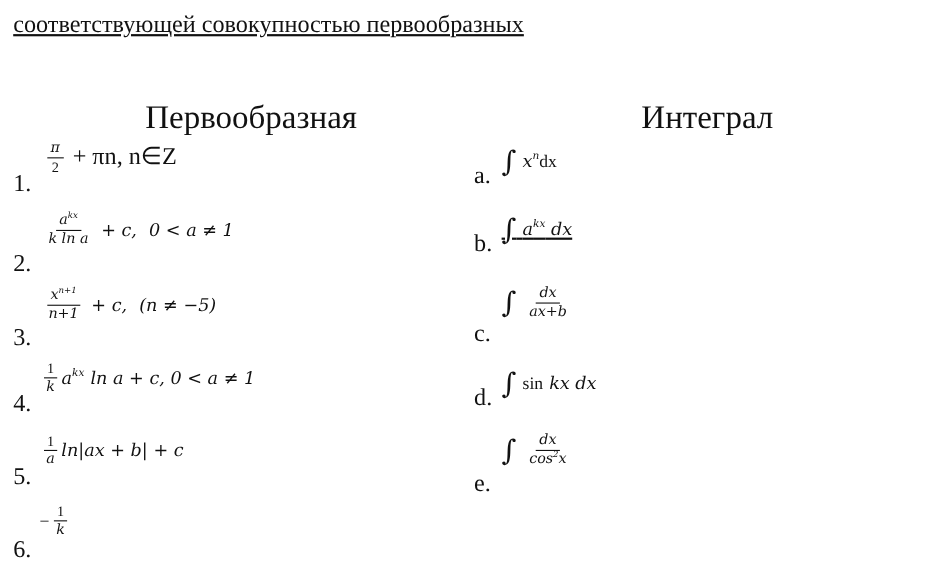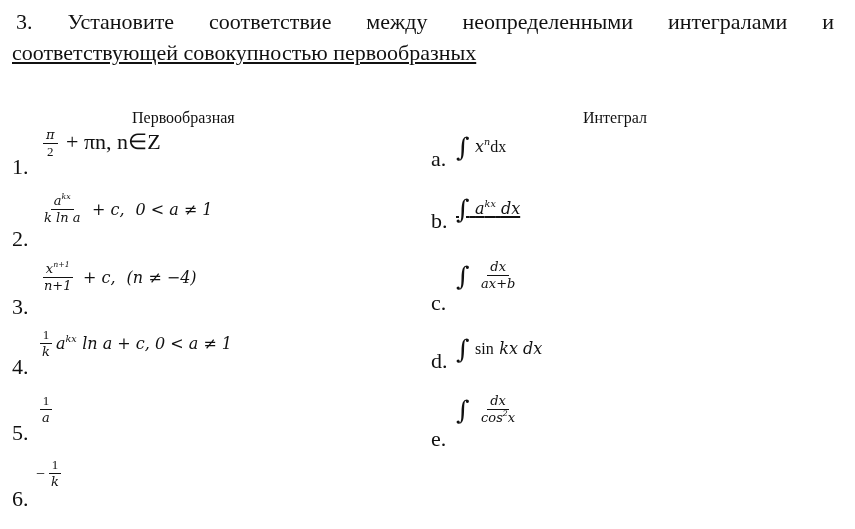--- a/index.html
+++ b/index.html
@@ -8,39 +8,38 @@
     font-family: "Liberation Serif", "DejaVu Serif", serif; color: #111;
   }
   .title {
     position: absolute; left: 12px; top: 6px; width: 822px;
     font-size: 22px; line-height: 31px; text-align: justify;
     text-align-last: left;
   }
   .title .l1 { display: block; text-align: justify; text-align-last: justify; padding-left: 4px; }
   .title .l2 { display: block; text-decoration: underline; }
   .colhead {
-    position: absolute; top: 90px; font-size: 16px; margin-top: 19px;
+    position: absolute; top: 90px; font-size: 30px;
   }
   .item { position: absolute; font-size: 22px; }
   .num { position: absolute; font-size: 22px; }
   .m { font-family: "DejaVu Serif", "Liberation Serif", serif; font-style: italic; }
   .mr { font-family: Liberation Serif, serif; font-style: normal; }
   .frac { display: inline-flex; flex-direction: column; align-items: center; vertical-align: middle; margin: 0 3px; }
   .frac .n { border-bottom: 1.5px solid #111; padding: 0 3px; line-height: 1.15; }
   .frac .d { padding: 0 3px; line-height: 1.2; }
   .sm { font-size: 13px; }
   .md { font-size: 16px; }
   .int { font-family: "DejaVu Serif", serif; font-size: 26px; font-style: normal; vertical-align: middle; }
   sup { font-size: 0.6em; vertical-align: 0.75em; line-height: 0; }
 </style>
 </head>
 <body>
 
 <div class="title">
-  <span class="l1">3. Установите соответствие между неопределенными интегралами и</span>
   <span class="l2">соответствующей совокупностью первообразных</span>
 </div>
 
 <div class="colhead" style="left:132px;">Первообразная</div>
 <div class="colhead" style="left:583px;">Интеграл</div>
 
 <div class="num" style="left:12px;top:154px;">1.</div>
 <div class="item" style="left:40px;top:128px;">
   <span class="frac">
       <span class="n sm m">π</span>
@@ -59,38 +58,38 @@
   <span class="m md">0 &lt; a ≠ 1</span>
 </div>
 
 <div class="num" style="left:12px;top:294px;">3.</div>
 <div class="item" style="left:38px;top:262px;">
   <span class="frac">
       <span class="n sm m"><span>x</span><sup>n+1</sup></span>
       <span class="d sm m">n+1</span>
     </span>
   <span class="m md">+ c,</span>&nbsp;
-  <span class="m md">(n ≠ −4)</span>
+  <span class="m md">(n ≠ −5)</span>
 </div>
 
 <div class="num" style="left:12px;top:354px;">4.</div>
 <div class="item" style="left:36px;top:328px;">
   <span class="frac">
       <span class="n sm">1</span>
       <span class="d sm m">k</span>
     </span><span class="m md"><span>a</span><sup>kx</sup></span>
   <span class="m md">ln a + c, 0 &lt; a ≠ 1</span>
 </div>
 
 <div class="num" style="left:12px;top:420px;">5.</div>
 <div class="item" style="left:36px;top:394px;">
   <span class="frac">
       <span class="n sm">1</span>
       <span class="d sm m">a</span>
-    </span>
+    </span><span class="m md">ln|ax + b| + c</span>
 </div>
 
 <div class="num" style="left:12px;top:486px;">6.</div>
 <div class="item" style="left:36px;top:458px;">
   <span class="md">−</span><span class="frac">
       <span class="n sm">1</span>
       <span class="d sm m">k</span>
     </span>
 </div>
 

